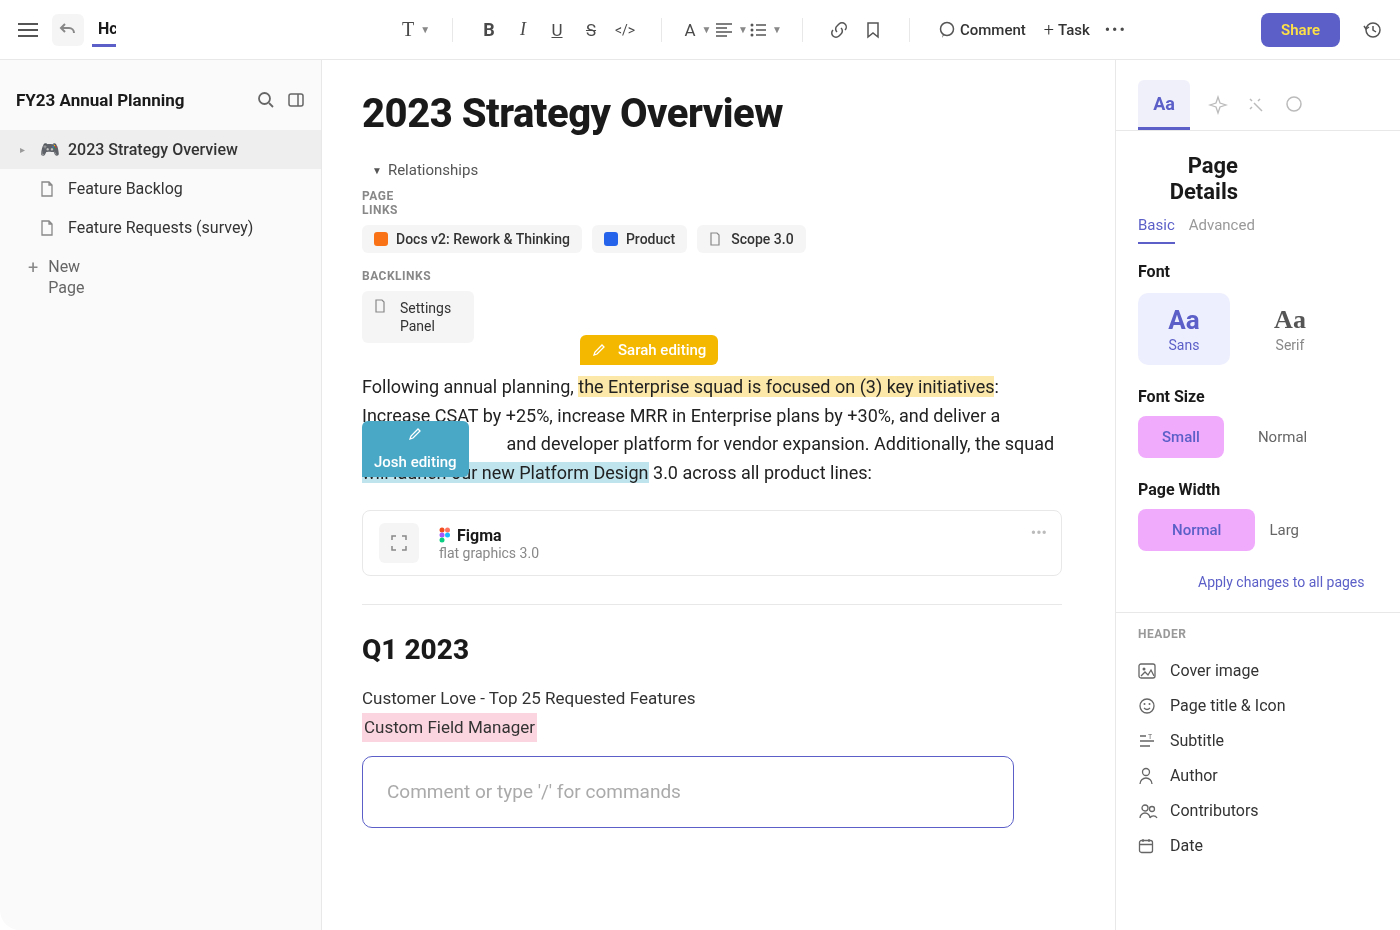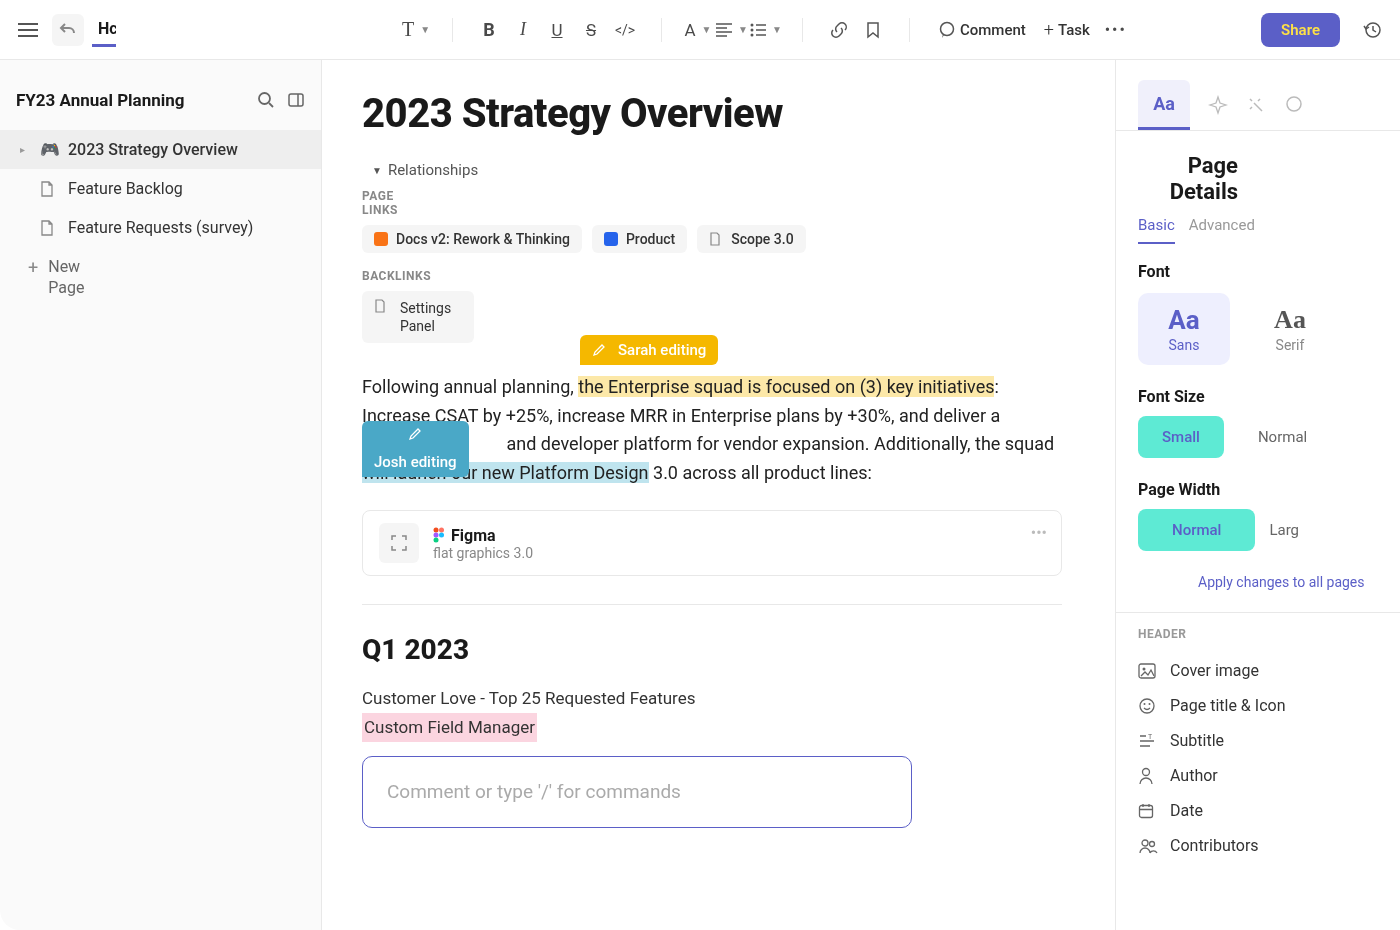--- a/index.html
+++ b/index.html
@@ -59,33 +59,33 @@
 
 .body-block { position: relative; margin-top: 30px; margin-bottom: 22px; }
 .cursor-tag { position: absolute; display: flex; align-items: center; gap: 12px; padding: 6px 12px; border-radius: 6px 6px 6px 0; font-size: 15px; font-weight: 500; color: #fff; }
 .cursor-tag.yellow { background: #f5b800; top: -38px; left: 218px; }
 .cursor-tag.blue { background: #4aa8c7; top: 48px; left: 0px; flex-direction: column; }
 .body-text { font-size: 18px; line-height: 1.6; color: #222; }
 .hl-yellow { background: #fce8a8; }
 .hl-blue { background: #bfe4ee; }
 
 
-.embed { border: 1px solid #e8e8e8; border-radius: 8px; padding: 12px 16px; display: flex; align-items: center; gap: 14px; margin-bottom: 6px; position: relative; }
+.embed { border: 1px solid #e8e8e8; border-radius: 8px; padding: 12px 16px; display: flex; align-items: center; gap: 20px; margin-bottom: 6px; position: relative; }
 .embed-icon { width: 40px; height: 40px; background: #f5f5f5; border-radius: 6px; display: flex; align-items: center; justify-content: center; font-size: 18px; color: #888; }
 .embed-meta { display: flex; flex-direction: column; }
 .embed-title { font-weight: 700; font-size: 16px; display: flex; align-items: center; gap: 6px; }
 .embed-sub { font-size: 14px; color: #888; }
 .embed-menu { position: absolute; right: 14px; top: 12px; color: #bbb; cursor: pointer; }
 .divider { height: 1px; background: #e8e8e8; margin: 28px 0; }
 
 
 .q1-title { font-size: 28px; font-weight: 800; margin-bottom: 18px; }
 .q1-list { font-size: 17px; line-height: 1.7; color: #333; }
 .q1-item.highlight { background: #fbd5e0; display: inline-block; padding: 0 2px; }
-.comment-box { border: 1.5px solid #5b5fc7; border-radius: 10px; padding: 22px 24px; margin-top: 14px; width: 550px; }
+.comment-box { border: 1.5px solid #5b5fc7; border-radius: 10px; padding: 22px 24px; margin-top: 14px; width: 652px; }
 .comment-placeholder { color: #aaa; font-size: 19px; line-height: 1.4; }
 
 
 .right-panel { width: 285px; border-left: 1px solid #e8e8e8; padding: 0; overflow-y: auto; }
 .panel-tabs { display: flex; align-items: center; gap: 18px; padding: 20px 22px 0 22px; border-bottom: 1px solid #e8e8e8; }
 .panel-tab { height: 50px; display: flex; align-items: center; justify-content: center; color: #999; cursor: pointer; font-size: 18px; }
 .panel-tab.active { color: #5b5fc7; border-bottom: 3px solid #5b5fc7; width: 52px; background: #f0f0fb; border-radius: 6px 6px 0 0; }
 .panel-body { padding: 22px 22px; }
 .panel-title { font-size: 22px; font-weight: 700; line-height: 1.2; margin-bottom: 10px; width: 100px; text-align: right; }
 .sub-tabs { display: flex; gap: 14px; font-size: 15px; margin-bottom: 18px; }
@@ -96,21 +96,21 @@
 .font-options { display: flex; gap: 14px; margin-bottom: 22px; }
 .font-opt { width: 92px; height: 72px; border-radius: 10px; display: flex; flex-direction: column; align-items: center; justify-content: center; cursor: pointer; }
 .font-opt.active { background: #eeeffe; color: #5b5fc7; }
 .font-opt .glyph { font-size: 26px; font-weight: 700; }
 .font-opt .glyph.serif { font-family: Georgia, serif; color: #555; }
 .font-opt .lbl { font-size: 14px; margin-top: 2px; }
 .font-opt .lbl.light { color: #888; }
 .control-label { font-size: 16px; font-weight: 700; margin-bottom: 10px; }
 .seg { display: flex; gap: 10px; margin-bottom: 22px; }
 .seg-opt { padding: 12px 24px; border-radius: 8px; font-size: 15px; cursor: pointer; color: #666; }
-.seg-opt.active { background: #5eead4; color: #5b5fc7; font-weight: 500; }
+.seg-opt.active { background: #f0abfc; color: #5b5fc7; font-weight: 500; }
 .apply-link { font-size: 14px; color: #5b5fc7; text-align: left; padding-left: 60px; margin-bottom: 20px; line-height: 1.4; cursor: pointer; }
 .panel-sep { height: 1px; background: #e8e8e8; margin: 0 -22px 14px -22px; }
 .section-header { font-size: 12px; font-weight: 700; color: #999; margin-bottom: 12px; letter-spacing: 0.5px; }
 .header-item { display: flex; align-items: center; gap: 12px; padding: 8px 0; font-size: 16px; color: #333; cursor: pointer; }
 .header-item .hicon { width: 20px; color: #666; }
 
 svg { display: block; }
 </style>
 </head>
 <body>
@@ -461,32 +461,32 @@
         <span class="hicon">
             <svg width="16" height="18" viewBox="0 0 16 18">
               <circle cx="8" cy="5" r="3.5" stroke="#666" stroke-width="1.3" fill="none"></circle>
               <path d="M2 17 a6 6 0 0 1 12 0" stroke="#666" stroke-width="1.3" fill="none"></path>
             </svg>
           </span>
         <span>Author</span>
       </div>
       <div class="header-item">
         <span class="hicon">
-            <svg width="16" height="16" viewBox="0 0 16 16">
-              <rect x="1.5" y="2.5" width="13" height="12" rx="2" stroke="#666" stroke-width="1.3" fill="none"></rect>
-              <path d="M1.5 6.5 h13 M5 1 v3 M11 1 v3" stroke="#666" stroke-width="1.3"></path>
-            </svg>
-          </span>
-        <span>Date</span>
-      </div>
-      <div class="header-item">
-        <span class="hicon">
             <svg width="20" height="16" viewBox="0 0 20 16">
               <circle cx="7" cy="5" r="3" stroke="#666" stroke-width="1.3" fill="none"></circle>
               <circle cx="14" cy="6" r="2.5" stroke="#666" stroke-width="1.3" fill="none"></circle>
               <path d="M2 15 a5 5 0 0 1 10 0 M12 15 a4 4 0 0 1 7 0" stroke="#666" stroke-width="1.3" fill="none"></path>
             </svg>
           </span>
         <span>Contributors</span>
       </div>
+      <div class="header-item">
+        <span class="hicon">
+            <svg width="16" height="16" viewBox="0 0 16 16">
+              <rect x="1.5" y="2.5" width="13" height="12" rx="2" stroke="#666" stroke-width="1.3" fill="none"></rect>
+              <path d="M1.5 6.5 h13 M5 1 v3 M11 1 v3" stroke="#666" stroke-width="1.3"></path>
+            </svg>
+          </span>
+        <span>Date</span>
+      </div>
     </div>
   </div>
 </div>
 
 </body></html>

